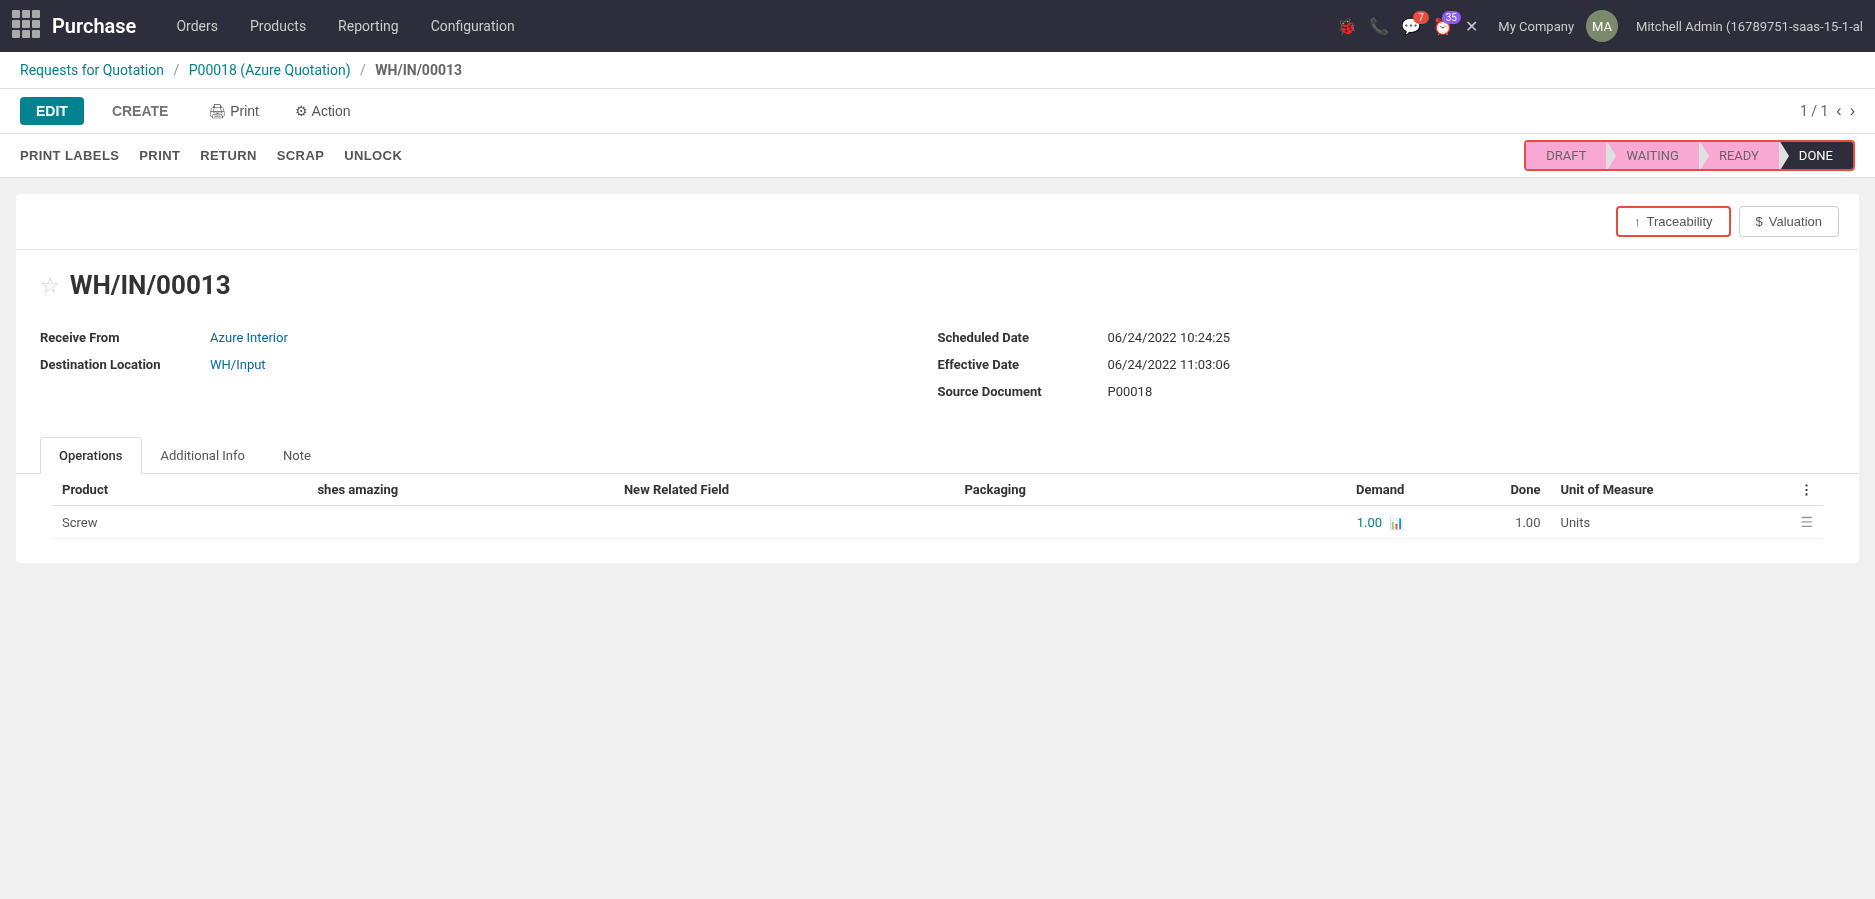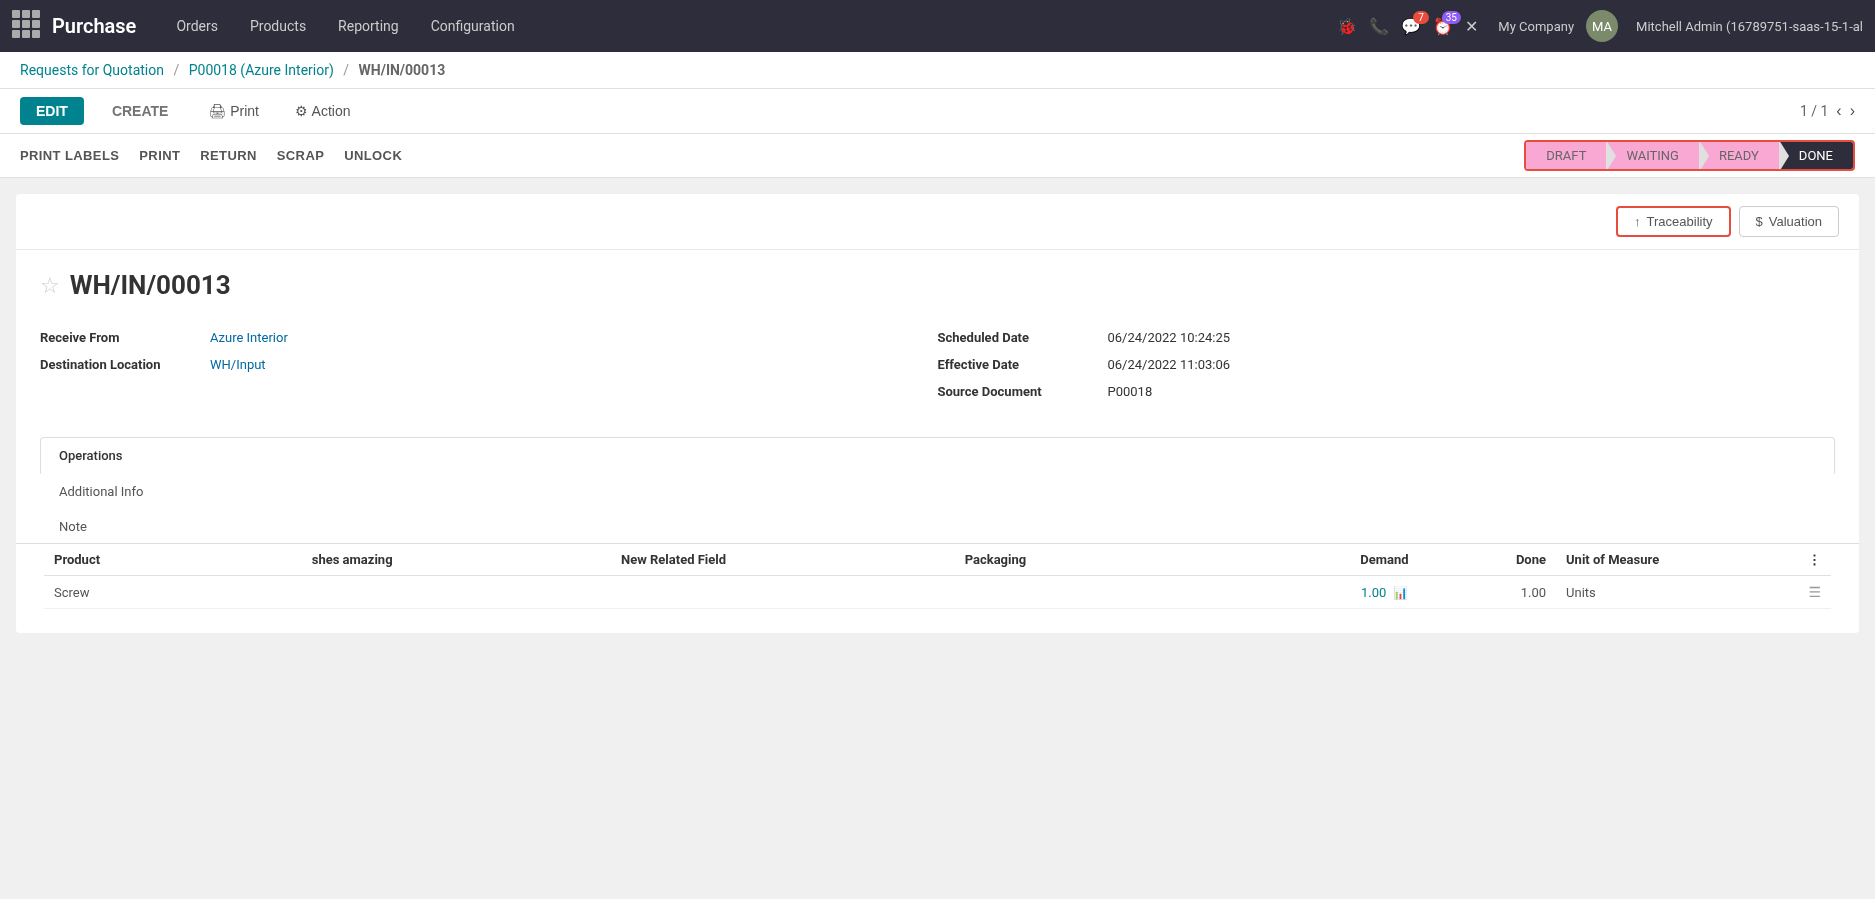--- a/index.html
+++ b/index.html
@@ -192,21 +192,20 @@
     .field-label { font-weight: 700; color: #333; font-size: 13px; min-width: 170px; }
     .field-value { color: #0369a1; font-size: 13px; cursor: pointer; }
     .field-value-plain { color: #333; font-size: 13px; }
 
     
     .tabs-bar {
       display: flex;
       border-bottom: 1px solid #ddd;
       margin: 0 0 0;
       padding: 0 24px;
-      flex-direction: column;
     }
     .tab {
       padding: 10px 18px;
       font-size: 13px;
       cursor: pointer;
       border: 1px solid transparent;
       border-bottom: none;
       margin-bottom: -1px;
       color: #555;
     }
@@ -218,21 +217,21 @@
       font-weight: 500;
       border-radius: 4px 4px 0 0;
     }
 
     
     .data-table {
       width: 100%;
       border-collapse: collapse;
       padding: 0 24px;
     }
-    .data-table-wrap { padding: 0 28px 24px; }
+    .data-table-wrap { padding: 0 36px 24px; }
     .data-table th {
       text-align: left;
       padding: 8px 10px;
       font-size: 13px;
       font-weight: 700;
       color: #333;
       border-bottom: 1px solid #e0e0e0;
     }
     .data-table td {
       padding: 8px 10px;
@@ -290,21 +289,21 @@
     <div class="topnav-icon">✕</div>
     <span class="topnav-company">My Company</span>
     <div class="topnav-avatar">MA</div>
     <span class="topnav-user">Mitchell Admin (16789751-saas-15-1-al</span>
   </div>
 </nav>
 
 <div class="breadcrumb-bar">
   <a>Requests for Quotation</a>
   <span> / </span>
-  <a>P00018 (Azure Interior)</a>
+  <a>P00018 (Azure Quotation)</a>
   <span> / </span>
   <strong>WH/IN/00013</strong>
 </div>
 
 <div class="action-bar">
   <button class="btn-edit">EDIT</button>
   <button class="btn-create">CREATE</button>
   <button class="btn-print">
     <span>🖨</span>
     <span>Print</span>

